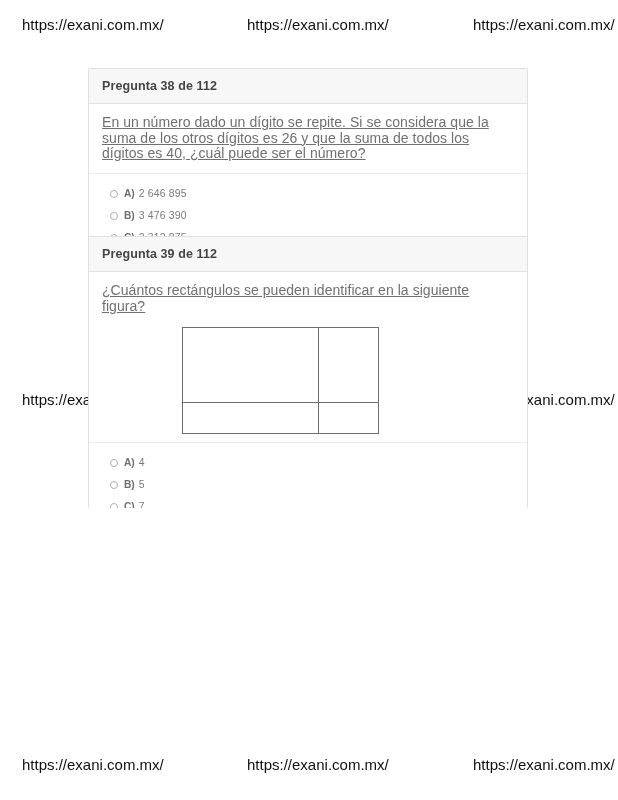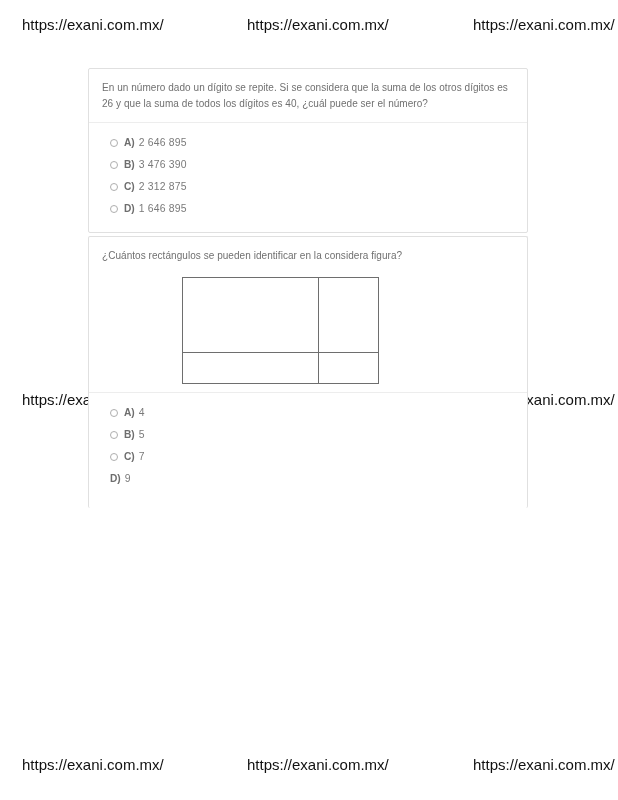--- a/index.html
+++ b/index.html
@@ -67,25 +67,26 @@
     letter-spacing: 0.1px;
     line-height: 16px;
   }
 
   .card-body {
     padding: 11px 14px 0 13px;
     box-sizing: border-box;
   }
 
   .question-text {
-    font-size: 10px;
+    font-size: 14px;
     color: #707070;
     line-height: 15.5px;
     margin: 0 0 11px 0;
     letter-spacing: 0.05px;
+    text-decoration: underline;
   }
 
   .figure-wrap {
     padding: 2px 0 8px 0;
     display: block;
   }
   .figure-box {
     position: relative;
     margin-left: 80px;
     width: 197px;
@@ -167,20 +168,23 @@
   <span class="watermark wm-c">https://exani.com.mx/</span>
 </div>
 
 <div class="watermark-row row-bottom">
   <span class="watermark wm-a">https://exani.com.mx/</span>
   <span class="watermark wm-b">https://exani.com.mx/</span>
   <span class="watermark wm-c">https://exani.com.mx/</span>
 </div>
 
 <div class="card" id="card-38">
+  <div class="card-header">
+    <div class="card-header-title">Pregunta 38 de 112</div>
+  </div>
   <div class="card-body">
     <p class="question-text">En un número dado un dígito se repite. Si se considera que la suma de los otros dígitos es 26 y que la suma de todos los dígitos es 40, ¿cuál puede ser el número?</p>
   </div>
   <div class="options-divider"></div>
   <ul class="options-list">
     <li class="option-row">
       <span class="radio-circle"></span>
       <span class="option-letter">A)</span>
       <span class="option-value">2 646 895</span>
     </li>
@@ -196,22 +200,25 @@
     </li>
     <li class="option-row">
       <span class="radio-circle"></span>
       <span class="option-letter">D)</span>
       <span class="option-value">1 646 895</span>
     </li>
   </ul>
 </div>
 
 <div class="card" id="card-39">
+  <div class="card-header">
+    <div class="card-header-title">Pregunta 39 de 112</div>
+  </div>
   <div class="card-body">
-    <p class="question-text">¿Cuántos rectángulos se pueden identificar en la considera figura?</p>
+    <p class="question-text">¿Cuántos rectángulos se pueden identificar en la siguiente figura?</p>
     <div class="figure-wrap">
       <div class="figure-box">
         <div class="figure-vline"></div>
         <div class="figure-hline"></div>
       </div>
     </div>
   </div>
   <div class="options-divider"></div>
   <ul class="options-list">
     <li class="option-row">

